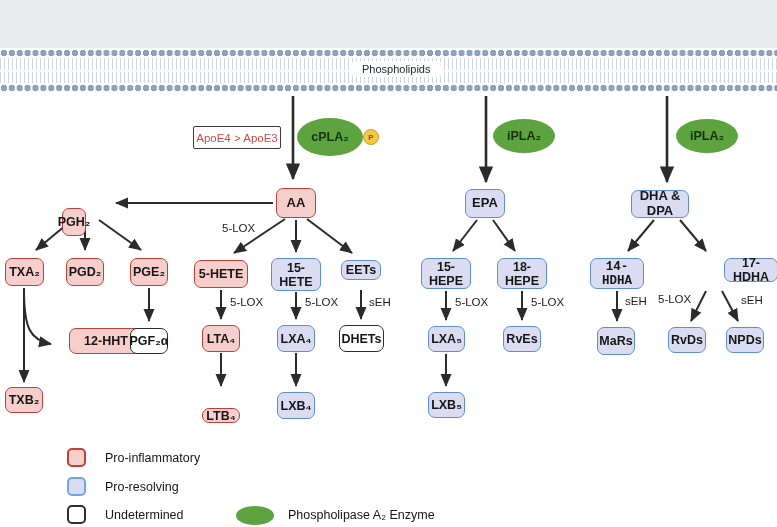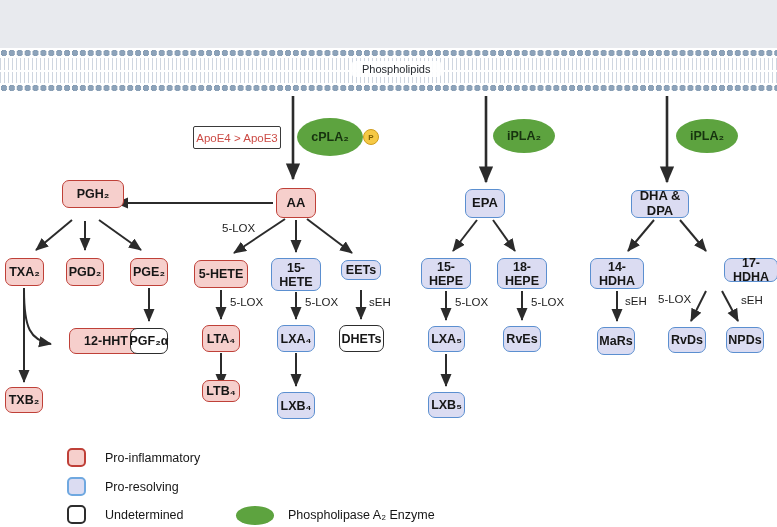--- a/index.html
+++ b/index.html
@@ -109,48 +109,48 @@
     </g>
   </svg>
 
   <div class="apoe" style="left:193px;top:126px;width:88px;height:23px;">ApoE4 &gt; ApoE3</div>
   <div class="enzyme" style="left:297px;top:118px;width:66px;height:38px;">cPLA₂</div>
   <div class="p-badge" style="left:363px;top:129px;">P</div>
   <div class="enzyme" style="left:493px;top:119px;width:62px;height:34px;">iPLA₂</div>
   <div class="enzyme" style="left:676px;top:119px;width:62px;height:34px;">iPLA₂</div>
 
   <div class="node red bold" style="left:276px;top:188px;width:40px;height:30px;">AA</div>
-  <div class="node red" style="left:62px;top:180px;width:62px;height:28px;">PGH₂</div>
+  <div class="node red" style="left:62px;top:208px;width:24px;height:28px;">PGH₂</div>
   <div class="node red" style="left:5px;top:258px;width:39px;height:28px;">TXA₂</div>
   <div class="node red" style="left:66px;top:258px;width:38px;height:28px;">PGD₂</div>
   <div class="node red" style="left:130px;top:258px;width:38px;height:28px;">PGE₂</div>
   <div class="node red" style="left:52px;top:328px;width:74px;height:26px;margin-left:17px;">12-HHT</div>
   <div class="node white" style="left:130px;top:328px;width:38px;height:26px;">PGF₂α</div>
   <div class="node red" style="left:5px;top:387px;width:38px;height:26px;">TXB₂</div>
   <div class="node red" style="left:194px;top:260px;width:54px;height:28px;">5-HETE</div>
   <div class="node blue" style="left:271px;top:258px;width:50px;height:33px;">15-
 HETE</div>
   <div class="node blue" style="left:341px;top:260px;width:40px;height:20px;">EETs</div>
   <div class="node red" style="left:202px;top:325px;width:38px;height:27px;">LTA₄</div>
   <div class="node blue" style="left:277px;top:325px;width:38px;height:27px;">LXA₄</div>
   <div class="node white" style="left:339px;top:325px;width:45px;height:27px;">DHETs</div>
-  <div class="node red" style="left:202px;top:380px;width:38px;height:22px;">LTB₄</div>
+  <div class="node red" style="left:202px;top:408px;width:38px;height:15px;">LTB₄</div>
   <div class="node blue" style="left:277px;top:392px;width:38px;height:27px;">LXB₄</div>
 
   <div class="node blue bold" style="left:465px;top:189px;width:40px;height:29px;">EPA</div>
   <div class="node blue" style="left:421px;top:258px;width:50px;height:31px;">15-
 HEPE</div>
   <div class="node blue" style="left:497px;top:258px;width:50px;height:31px;">18-
 HEPE</div>
   <div class="node blue" style="left:428px;top:326px;width:37px;height:26px;">LXA₅</div>
   <div class="node blue" style="left:503px;top:326px;width:38px;height:26px;">RvEs</div>
   <div class="node blue" style="left:428px;top:392px;width:37px;height:26px;">LXB₅</div>
 
   <div class="node blue bold" style="left:631px;top:190px;width:58px;height:28px;">DHA &amp; DPA</div>
-  <div class="node blue" style="left:590px;top:258px;width:54px;height:31px;">14-
+  <div class="node blue" style="left:590px;top:258px;width:54px;height:31px;font-family:Liberation Mono, monospace;">14-
 HDHA</div>
   <div class="node blue" style="left:724px;top:258px;width:54px;height:24px;">17-
 HDHA</div>
   <div class="node blue" style="left:597px;top:327px;width:38px;height:28px;">MaRs</div>
   <div class="node blue" style="left:668px;top:327px;width:38px;height:26px;">RvDs</div>
   <div class="node blue" style="left:726px;top:327px;width:38px;height:26px;">NPDs</div>
 
   <div class="edge-label" style="left:222px;top:222px;">5-LOX</div>
   <div class="edge-label" style="left:230px;top:296px;">5-LOX</div>
   <div class="edge-label" style="left:305px;top:296px;">5-LOX</div>

